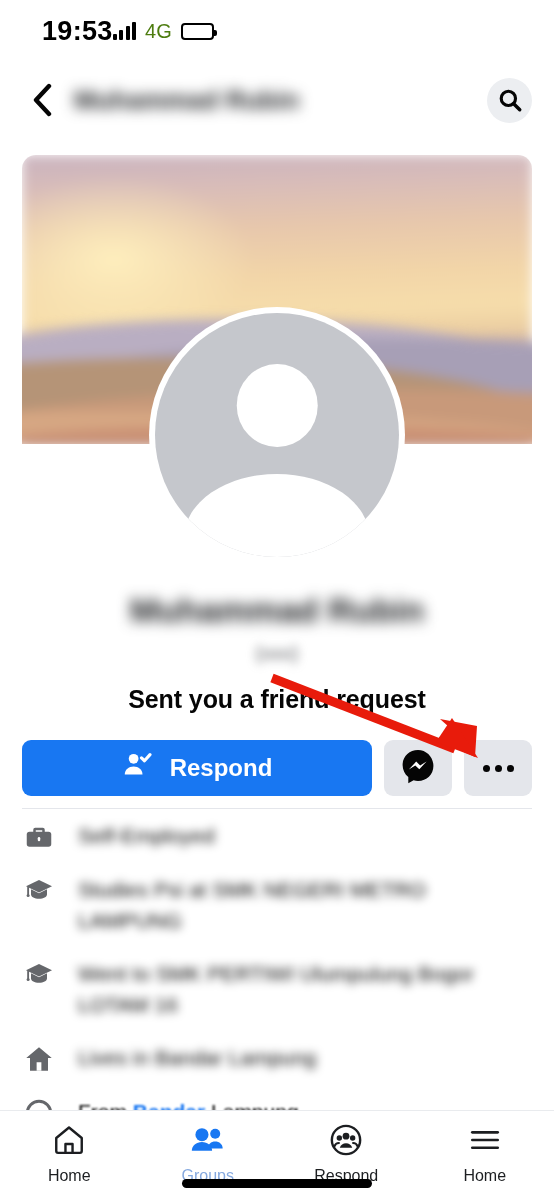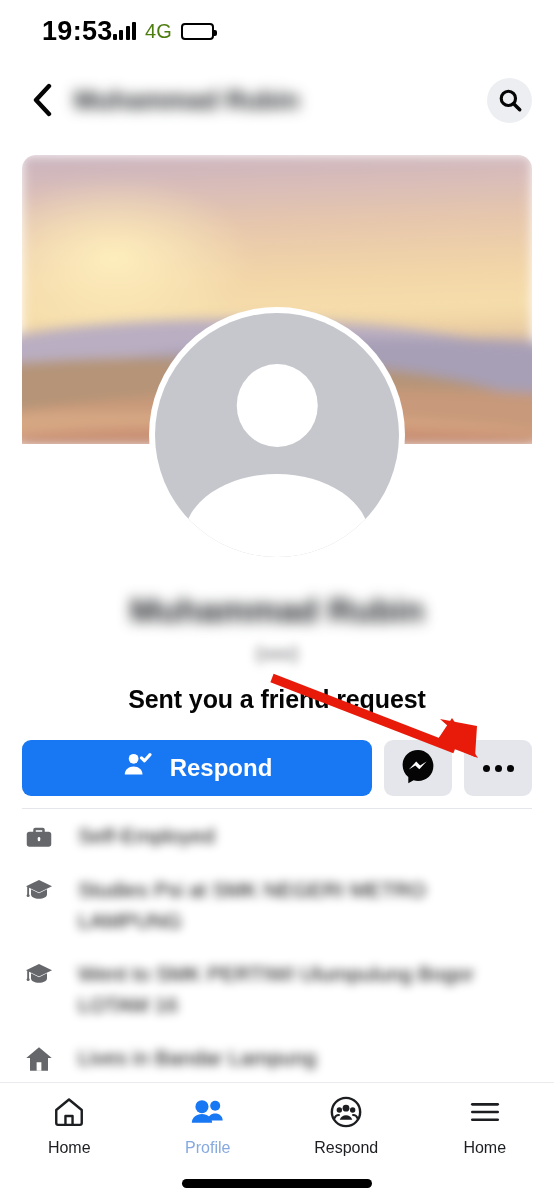--- a/index.html
+++ b/index.html
@@ -140,21 +140,21 @@
   .bio-text{
     font-size:21px; line-height:31px; color:#050505; font-weight:400;
     filter:blur(5px); -webkit-filter:blur(5px);
     max-width:430px;
   }
   .bio-row.last .bio-text{ filter:blur(1.2px); -webkit-filter:blur(1.2px); }
   .bio-row.last .bio-text b{ color:#1877f2; font-weight:600; }
 
   
   .bottomnav{
-    position:absolute; left:0; bottom:0; width:554px; height:116px;
+    position:absolute; left:0; bottom:0; width:554px; height:88px;
     background:#fff; border-top:1px solid #e9ebee;
     display:flex; align-items:flex-start; padding-top:12px; z-index:9;
   }
   .nav-item{
     flex:1; display:flex; flex-direction:column; align-items:center; gap:6px; cursor:pointer;
   }
   .nav-label{ font-size:16px; color:#1c1e21; }
   .nav-item.active .nav-label{ color:#86a9df; }
   .home-indicator{
     position:absolute; left:50%; bottom:10px; transform:translateX(-50%);
@@ -338,21 +338,21 @@
 
     <div class="nav-item active">
       <span>
         <svg width="36" height="34" viewBox="0 0 28 24" aria-hidden="true">
           <circle cx="19.6" cy="7.2" r="3.9" fill="#1877f2"></circle>
           <path d="M13.8 18.6c0-3.3 2.6-5.4 5.8-5.4s5.8 2.1 5.8 5.4z" fill="#1877f2"></path>
           <circle cx="9.3" cy="7.9" r="5.1" fill="#1877f2"></circle>
           <path d="M1.4 20.4c0-4.2 3.5-6.9 7.9-6.9s7.9 2.7 7.9 6.9z" fill="#1877f2"></path>
         </svg>
       </span>
-      <span class="nav-label">Profile</span>
+      <span class="nav-label">Groups</span>
     </div>
 
 
     <div class="nav-item">
       <span>
         <svg width="34" height="34" viewBox="0 0 24 24" aria-hidden="true">
           <circle cx="12" cy="12" r="10" fill="none" stroke="#1c1e21" stroke-width="1.7"></circle>
           <circle cx="12" cy="9.3" r="2.4" fill="#1c1e21"></circle>
           <circle cx="7.3" cy="10.6" r="1.9" fill="#1c1e21"></circle>
           <circle cx="16.7" cy="10.6" r="1.9" fill="#1c1e21"></circle>

